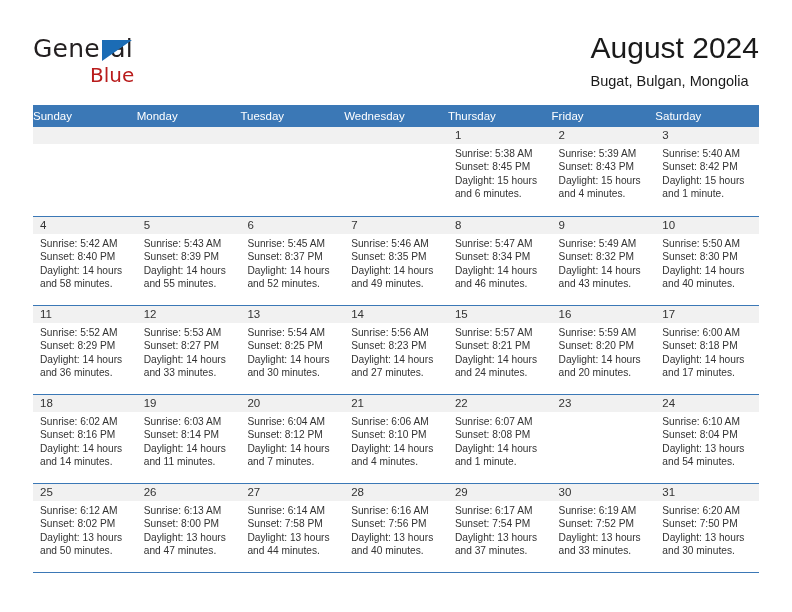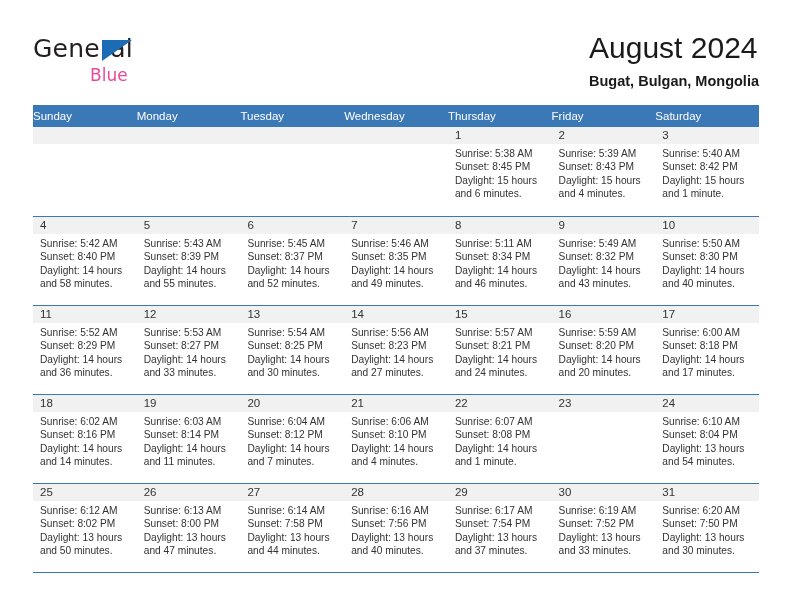--- a/index.html
+++ b/index.html
@@ -54,22 +54,22 @@
     top: 4px;
     width: 0;
     height: 0;
     border-left: 30px solid #1b6cb5;
     border-bottom: 21px solid transparent;
   }
   .brand-blue {
     position: absolute;
     left: 57px;
     top: 26px;
-    font-size: 17px;
-    color: #ec4899;
+    font-size: 20px;
+    color: #b91c1c;
     font-family: "DejaVu Sans", sans-serif;
     font-weight: 400;
     line-height: 26px;
   }
 
   .titles {
     position: absolute;
     right: 33px;
     top: 30px;
     text-align: left;
@@ -77,21 +77,21 @@
   .month-title {
     font-size: 30px;
     font-weight: 400;
     color: #1a1a1a;
     line-height: 36px;
     white-space: nowrap;
   }
   .subtitle {
     margin-top: 6px;
     font-size: 14.5px;
-    font-weight: 700;
+    font-weight: 400;
     color: #1a1a1a;
     line-height: 18px;
     white-space: nowrap;
   }
 
   
   .calendar {
     position: absolute;
     left: 33px;
     top: 105px;
@@ -255,21 +255,21 @@
             <div class="day-num-strip">7</div>
             <div class="day-info">
               <div>Sunrise: 5:46 AM</div>
               <div>Sunset: 8:35 PM</div>
               <div class="wrap">Daylight: 14 hours and 49 minutes.</div>
             </div>
           </div>
           <div class="day">
             <div class="day-num-strip">8</div>
             <div class="day-info">
-              <div>Sunrise: 5:11 AM</div>
+              <div>Sunrise: 5:47 AM</div>
               <div>Sunset: 8:34 PM</div>
               <div class="wrap">Daylight: 14 hours and 46 minutes.</div>
             </div>
           </div>
           <div class="day">
             <div class="day-num-strip">9</div>
             <div class="day-info">
               <div>Sunrise: 5:49 AM</div>
               <div>Sunset: 8:32 PM</div>
               <div class="wrap">Daylight: 14 hours and 43 minutes.</div>

